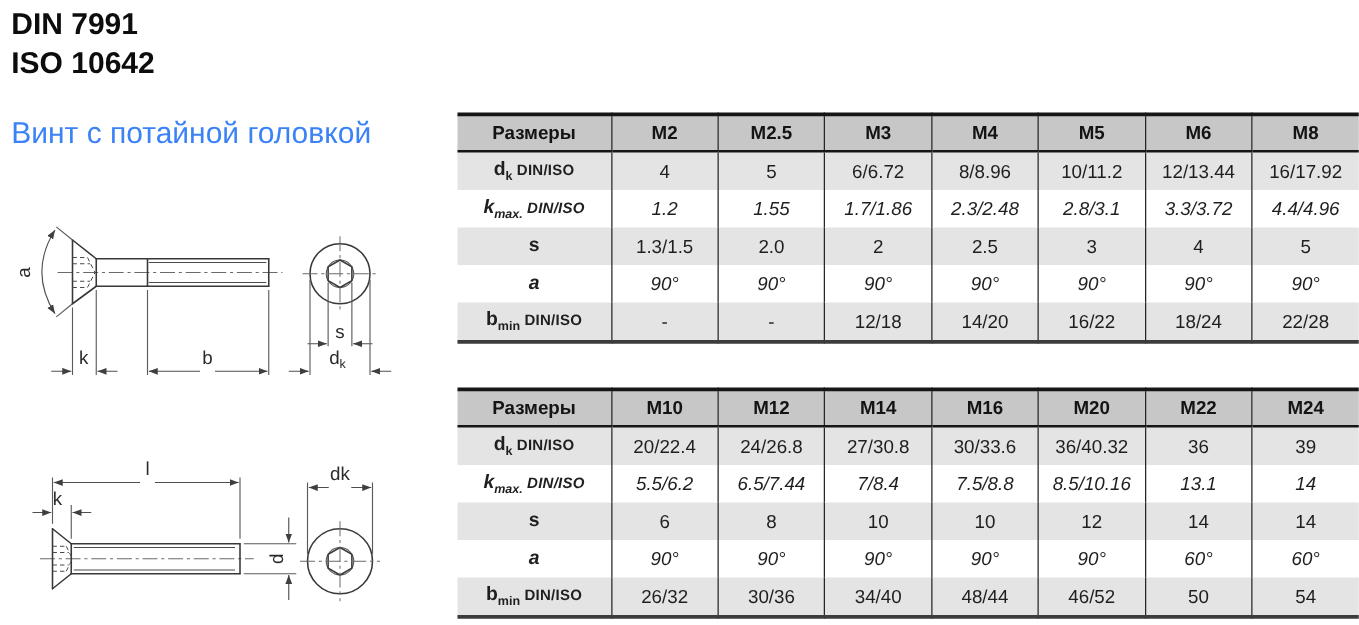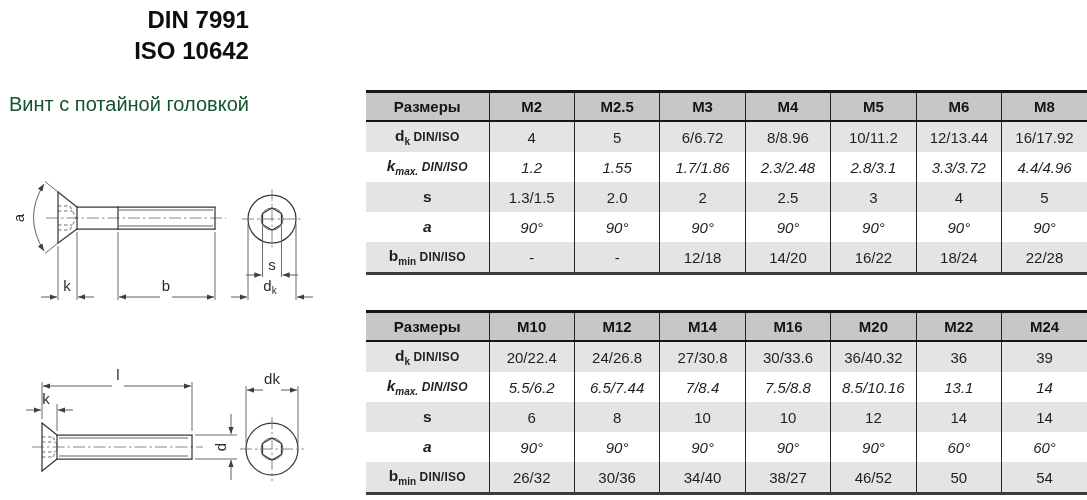--- a/index.html
+++ b/index.html
@@ -10,22 +10,22 @@
     --bottom-bar:#3c3c3c;
     --text:#1f1f1f;
     --line:#555555;
   }
   html,body{margin:0;padding:0;}
   body{
     width:1087px;height:500px;position:relative;background:#ffffff;
     font-family:"Liberation Sans",sans-serif;color:var(--text);overflow:hidden;
   }
   .title-block{position:absolute;left:9px;top:4px;}
-  .title-line{font-size:24px;font-weight:700;line-height:31px;color:#0d0d0d;text-align:right;}
-  .subtitle{font-size:20px;font-weight:400;margin-top:27px;color:#14532d;}
+  .title-line{font-size:24px;font-weight:700;line-height:31px;color:#0d0d0d;}
+  .subtitle{font-size:24px;font-weight:400;margin-top:27px;color:#3b82f6;}
 
   .drawing{position:absolute;left:0;width:360px;}
   #drawing-top{top:160px;height:145px;}
   #drawing-bottom{top:358px;height:140px;}
 
   .tables{position:absolute;left:366px;width:721px;}
   #table1-wrap{top:90px;}
   #table2-wrap{top:310px;}
 
   table.dim{width:721px;border-collapse:collapse;table-layout:fixed;
@@ -331,20 +331,20 @@
           <td>90°</td>
           <td>90°</td>
           <td>60°</td>
           <td>60°</td>
         </tr>
         <tr class="shaded">
           <td class="row-label"><span class="lm">b</span><sub class="ls">min</sub><span class="lf"> DIN/ISO</span></td>
           <td>26/32</td>
           <td>30/36</td>
           <td>34/40</td>
-          <td>38/27</td>
+          <td>48/44</td>
           <td>46/52</td>
           <td>50</td>
           <td>54</td>
         </tr>
       </tbody>
     </table>
   </div>
 
 </body></html>

